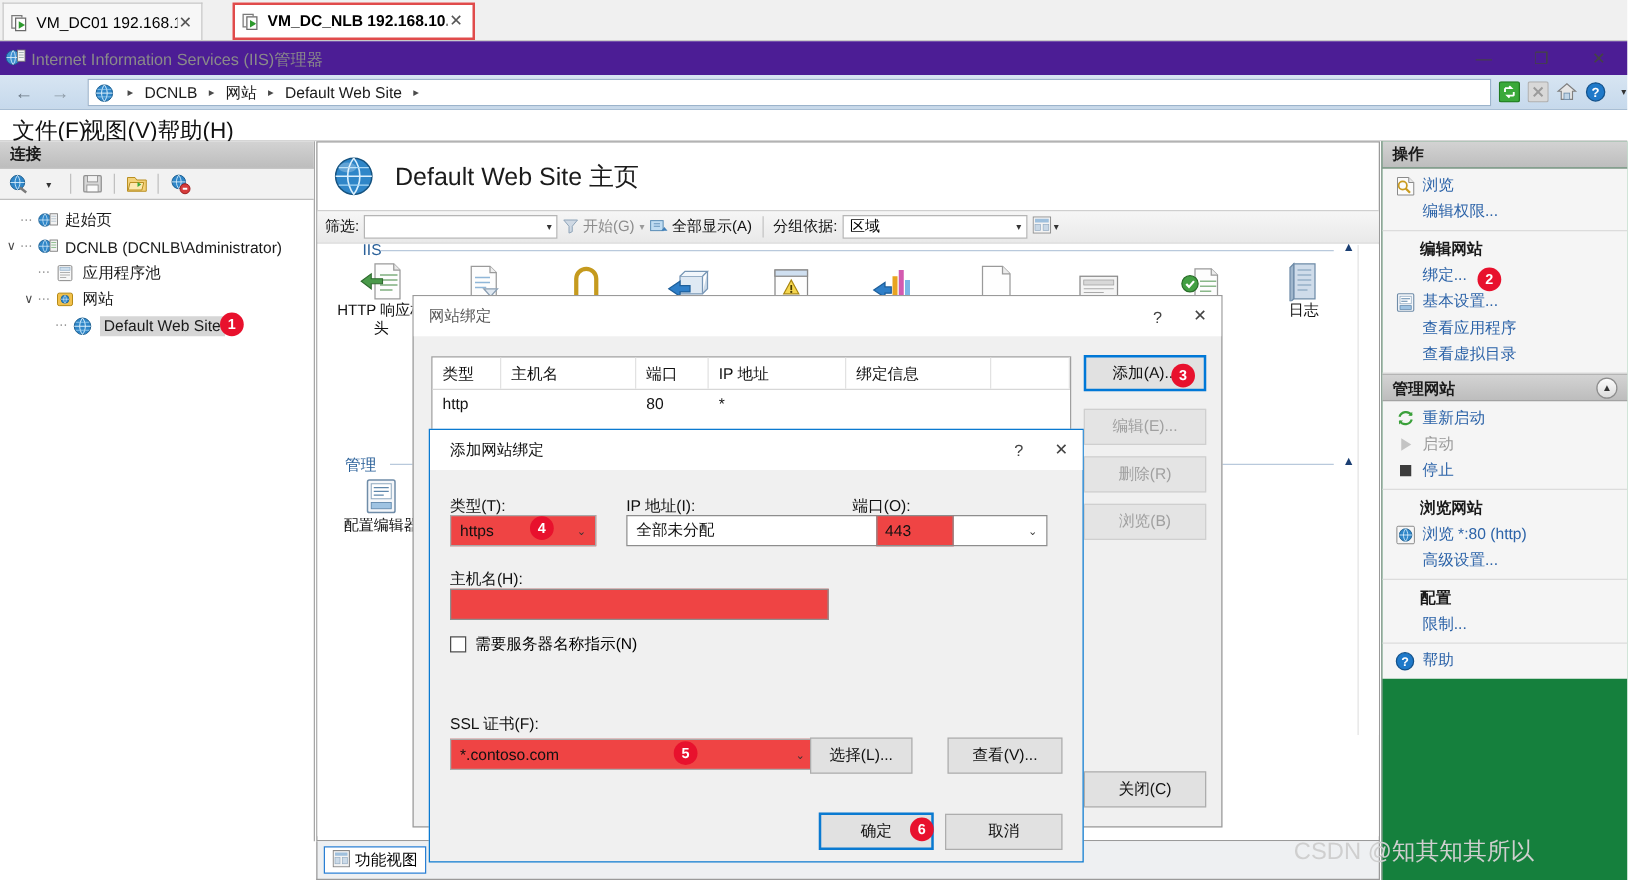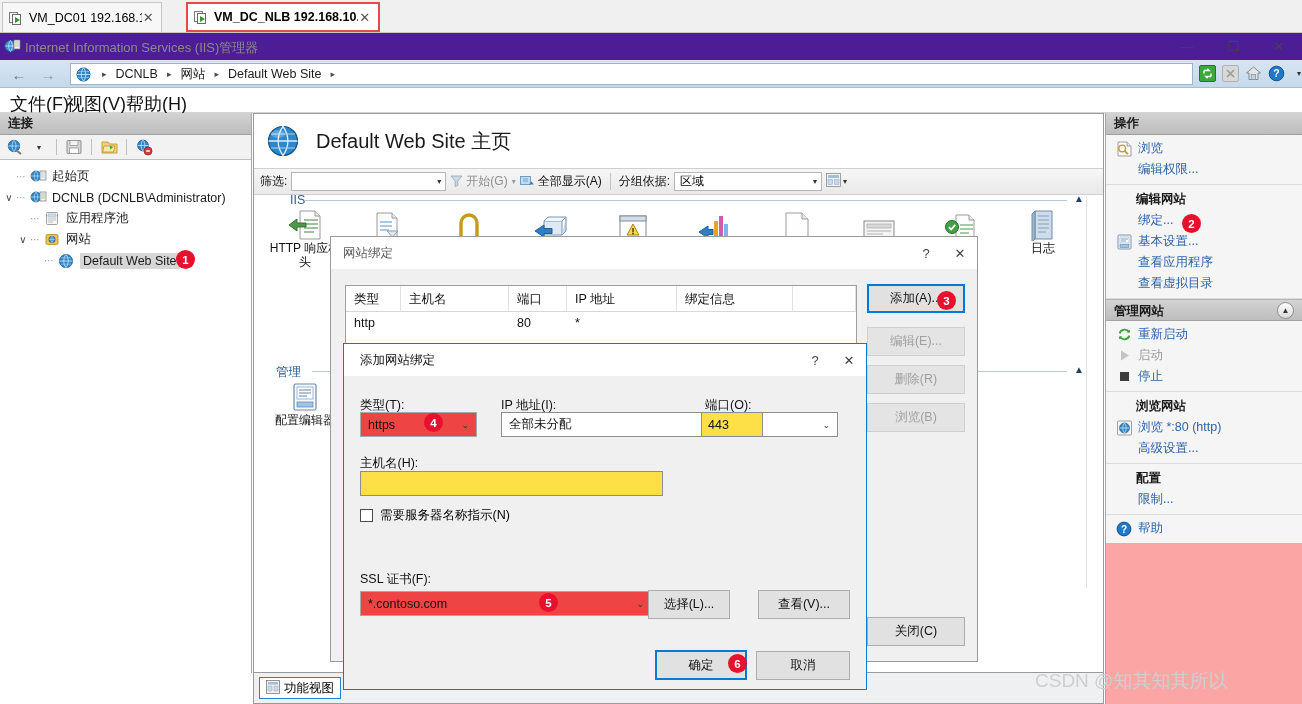--- a/index.html
+++ b/index.html
@@ -96,21 +96,21 @@
   .icell .cap { margin-top:3px; line-height:13px; }
   .collapse-arrow { position:absolute; color:#1b3f73; font-size:10px; }
 
   .vscroll { position:absolute; right:0; top:82px; width:17px; height:392px; background:#fff; border-left:1px solid #e3e3e3; }
 
   .viewtabs { position:absolute; left:253px; top:673px; width:851px; height:31px; background:#eef0f2; border:1px solid #9a9a9a; border-top:none; }
   .viewtab { position:absolute; left:5px; top:4px; height:22px; border:1px solid #2a7fd4; background:#ffffff;
              display:flex; align-items:center; padding:0 6px; font-size:12.5px; gap:4px; }
 
   
-  .actpane { position:absolute; left:1105px; top:113px; width:197px; height:591px; background:#fca5a5; border-left:1px solid #a6a6a6; }
+  .actpane { position:absolute; left:1105px; top:113px; width:197px; height:591px; background:#15803d; border-left:1px solid #a6a6a6; }
   .act-body { background:#f5f5f5; }
   .act-sec { border-bottom:1px solid #dcdcdc; padding:3px 0 4px 0; position:relative; }
   .act-sechead { font-weight:bold; font-size:12.5px; color:#1a1a1a; padding:3px 8px 2px 30px; }
   .act-secbar { background:linear-gradient(#d3d3d3,#bdbdbd); font-weight:bold; font-size:12.5px; color:#1a1a1a;
                 padding:3px 0 3px 8px; border-top:1px solid #b4b4b4; border-bottom:1px solid #a3a3a3; position:relative; height:22px; }
   .act-item { display:flex; align-items:center; height:21px; padding-left:8px; font-size:12.5px; color:#2c63a8; white-space:nowrap; }
   .act-item .aico { width:20px; height:17px; margin-right:4px; flex:0 0 auto; display:flex; align-items:center; justify-content:center; }
   .act-item.dim { color:#9a9a9a; }
   .act-item.noico { padding-left:32px; }
   .collapse-circ { position:absolute; right:8px; top:2px; width:17px; height:17px; border-radius:50%;
@@ -137,21 +137,21 @@
   .dbtn.primary { background:#e1e1e1; border:2px solid #0078d7; }
 
   
   #dlgAdd { left:343px; top:343px; width:524px; height:347px; border:1px solid #0a7ad1; background:#f0f0f0; }
   #dlgAdd .dlg-title { height:32px; background:#ffffff; color:#111; padding-left:16px; }
   .fld-label { position:absolute; font-size:12.5px; color:#111; }
   .combo { position:absolute; height:25px; background:#ef4444; border:1px solid #a9a9a9; display:flex; align-items:center;
            padding-left:7px; font-size:12.5px; color:#111; }
   .combo .cvarr { position:absolute; right:7px; top:7px; font-size:9px; color:#333; }
   .combo.white { background:#ffffff; border:1px solid #8d8d8d; }
-  .txtin { position:absolute; height:25px; background:#fde047; border:1px solid #8d8d8d; display:flex; align-items:center;
+  .txtin { position:absolute; height:25px; background:#ef4444; border:1px solid #8d8d8d; display:flex; align-items:center;
            padding-left:6px; font-size:12.5px; color:#111; }
   .chkrow { position:absolute; display:flex; align-items:center; font-size:12.5px; gap:7px; }
   .chkbox { width:13px; height:13px; border:1px solid #4c4c4c; background:#fff; }
   .sbtn { position:absolute; height:29px; background:#e1e1e1; border:1px solid #adadad; display:flex; align-items:center;
           justify-content:center; font-size:12.5px; color:#111; }
   .sbtn.primary { border:2px solid #0a7ad1; }
 
   
   .badge { position:absolute; width:19px; height:19px; border-radius:50%; background:#e8112d;
            color:#fff; font-size:11.5px; font-weight:bold; display:flex; align-items:center; justify-content:center; z-index:60; }
@@ -719,21 +719,21 @@
     <span>https</span>
     <span class="cvarr">⌄</span>
   </div>
 
   <span class="fld-label" style="left:157px; top:53px;">IP 地址(I):</span>
   <div class="combo white" style="left:157px; top:68px; width:337px;">
     <span>全部未分配</span>
     <span class="cvarr">⌄</span>
   </div>
 
-  <span class="fld-label" style="left:361px; top:53px;">端口(O):</span>
+  <span class="fld-label" style="left:338px; top:53px;">端口(O):</span>
   <div class="txtin" style="left:357px; top:68px; width:62px;">443</div>
 
   <span class="fld-label" style="left:16px; top:111px;">主机名(H):</span>
   <div class="txtin" style="left:16px; top:127px; width:303px;"></div>
 
   <div class="chkrow" style="left:16px; top:163px;">
     <span class="chkbox"></span>
     <span>需要服务器名称指示(N)</span>
   </div>
 

